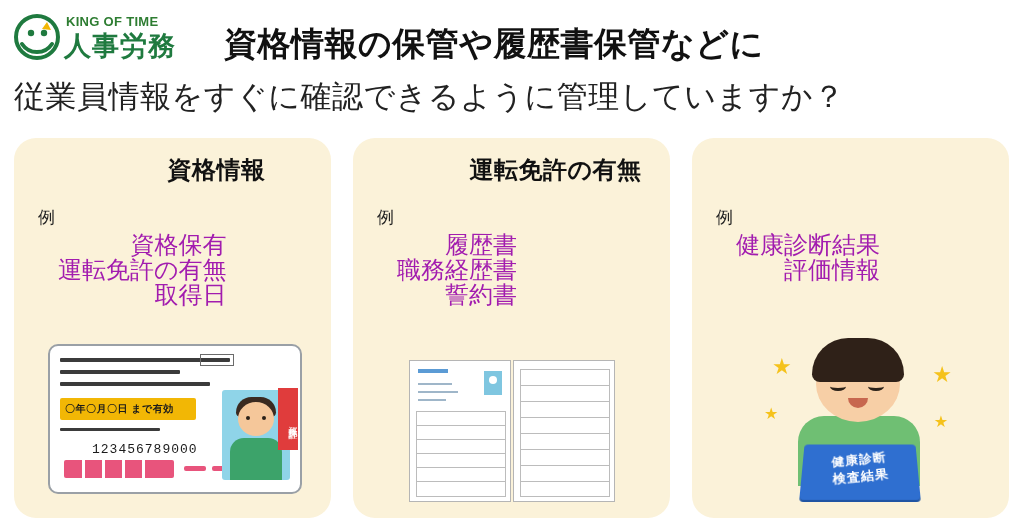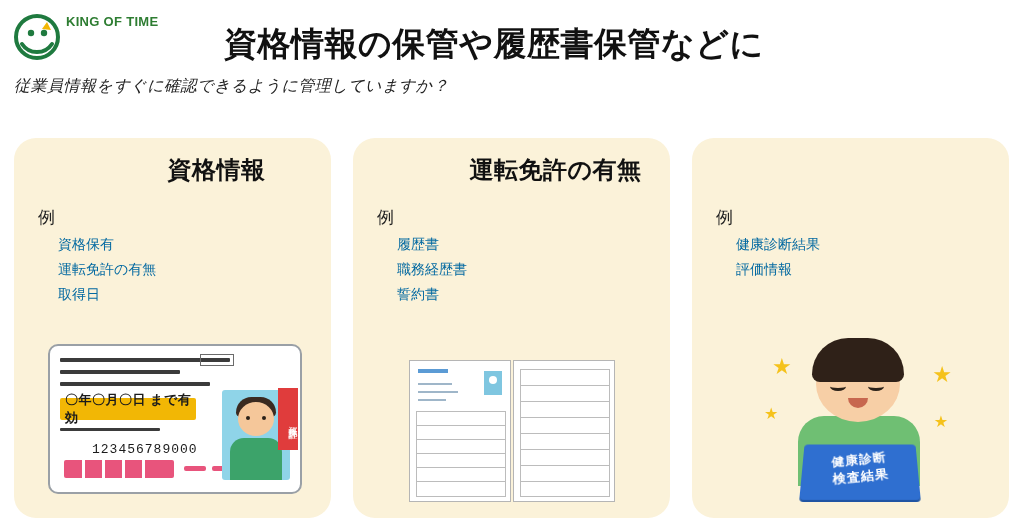--- a/index.html
+++ b/index.html
@@ -65,25 +65,24 @@
     font-size: 33px;
     font-weight: bold;
     color: #111111;
     white-space: nowrap;
     letter-spacing: 0.5px;
   }
   .sub-title {
     position: absolute;
     left: 14px;
     top: 76px;
-    font-size: 16px;
+    font-size: 31px;
     color: #222222;
     white-space: nowrap;
     letter-spacing: 0.5px;
-    font-style: italic;
   }
 
   
   .cards {
     position: absolute;
     top: 138px;
     left: 14px;
     width: 996px;
     height: 380px;
     display: flex;
@@ -118,24 +117,25 @@
   }
   .card-list {
     position: absolute;
     top: 94px;
     left: 44px;
     margin: 0;
     padding: 0;
     list-style: none;
   }
   .card-list li {
-    font-size: 14px;
+    font-size: 24px;
     line-height: 25px;
-    color: #0369a1;
+    color: #a21caf;
     white-space: nowrap;
+    text-align: right;
   }
 
   
   .art {
     position: absolute;
     bottom: 6px;
     left: 0;
     width: 100%;
     height: 190px;
   }
@@ -163,21 +163,21 @@
   }
   .lic-yellow {
     position: absolute;
     left: 10px;
     top: 52px;
     width: 136px;
     height: 22px;
     background: #f2b705;
     border-radius: 2px;
     color: #1b1b1b;
-    font-size: 13px;
+    font-size: 10px;
     font-weight: bold;
     display: flex;
     align-items: center;
     padding-left: 5px;
     box-sizing: border-box;
     letter-spacing: 0.5px;
   }
   .lic-num {
     position: absolute;
     left: 42px;
@@ -417,20 +417,21 @@
     <svg class="logo-mark" viewBox="0 0 46 46">
       <circle cx="23" cy="23" r="21" fill="none" stroke="#1f7a3f" stroke-width="4"></circle>
       <path d="M8 30 A18 18 0 0 0 38 30" fill="none" stroke="#1f7a3f" stroke-width="4" stroke-linecap="round"></path>
       <circle cx="17" cy="19" r="3.2" fill="#1f7a3f"></circle>
       <circle cx="30" cy="19" r="3.2" fill="#1f7a3f"></circle>
       <path d="M33 8 l4 8 l-9 -1 z" fill="#f2b705"></path>
     </svg>
     <div class="logo-text-top">
       <span>KING OF TIME</span>
     </div>
+    <div class="logo-text-main">人事労務</div>
   </div>
   <div class="main-title">資格情報の保管や履歴書保管などに</div>
 </div>
 <div class="sub-title">従業員情報をすぐに確認できるように管理していますか？</div>
 
 <div class="cards">
 
   <div class="card">
     <div class="card-title">資格情報</div>
     <div class="card-example-label">例</div>

